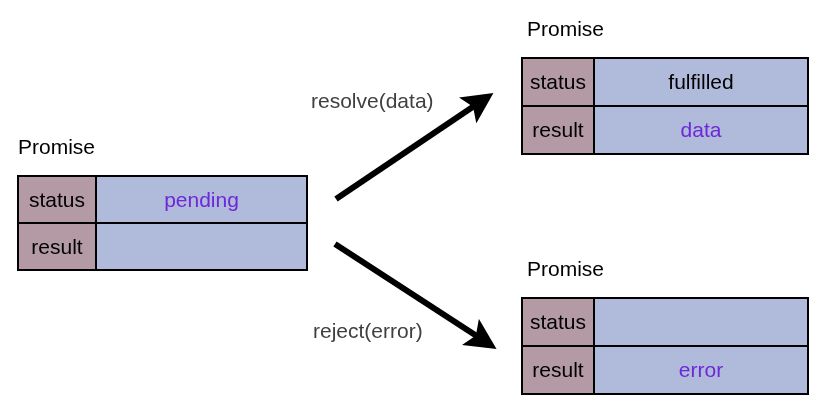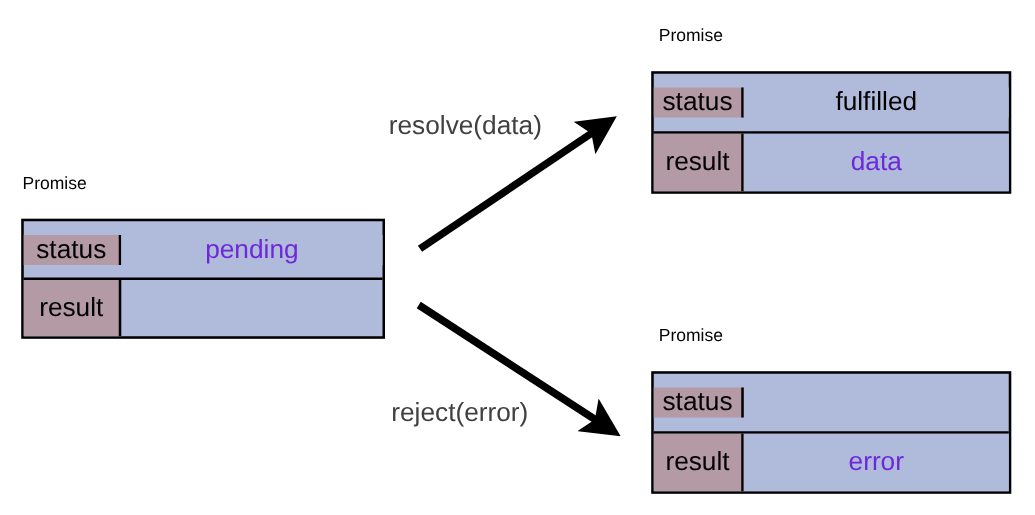--- a/index.html
+++ b/index.html
@@ -19,21 +19,21 @@
   .stage {
     position: absolute;
     left: 0; top: 0;
     width: 828px;
     height: 412px;
   }
 
   
   .table-title {
     position: absolute;
-    font-size: 14px;
+    font-size: 21px;
     line-height: 21px;
     color: #000000;
     white-space: nowrap;
   }
 
   
   .promise-table {
     position: absolute;
     border: 2px solid #000000;
     box-sizing: border-box;
@@ -42,21 +42,20 @@
     background: #b0bada;
   }
   .promise-row {
     flex: 1 1 0;
     display: flex;
     box-sizing: border-box;
     min-height: 0;
   }
   .promise-row.row-top {
     border-bottom: 2px solid #000000;
-    align-items: center;
   }
   .cell-key {
     background: #b49aa4;
     border-right: 2px solid #000000;
     box-sizing: border-box;
     display: flex;
     align-items: center;
     justify-content: center;
     font-size: 21px;
     color: #000000;

